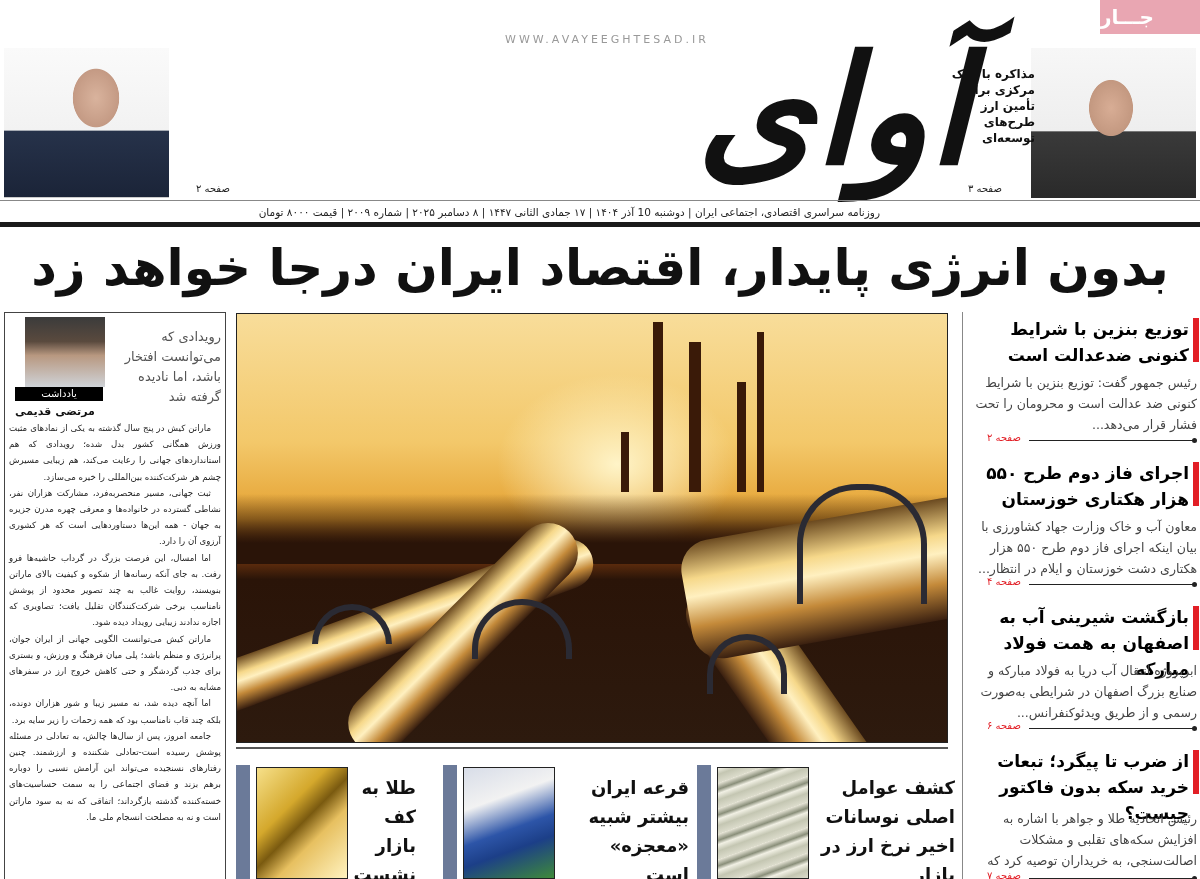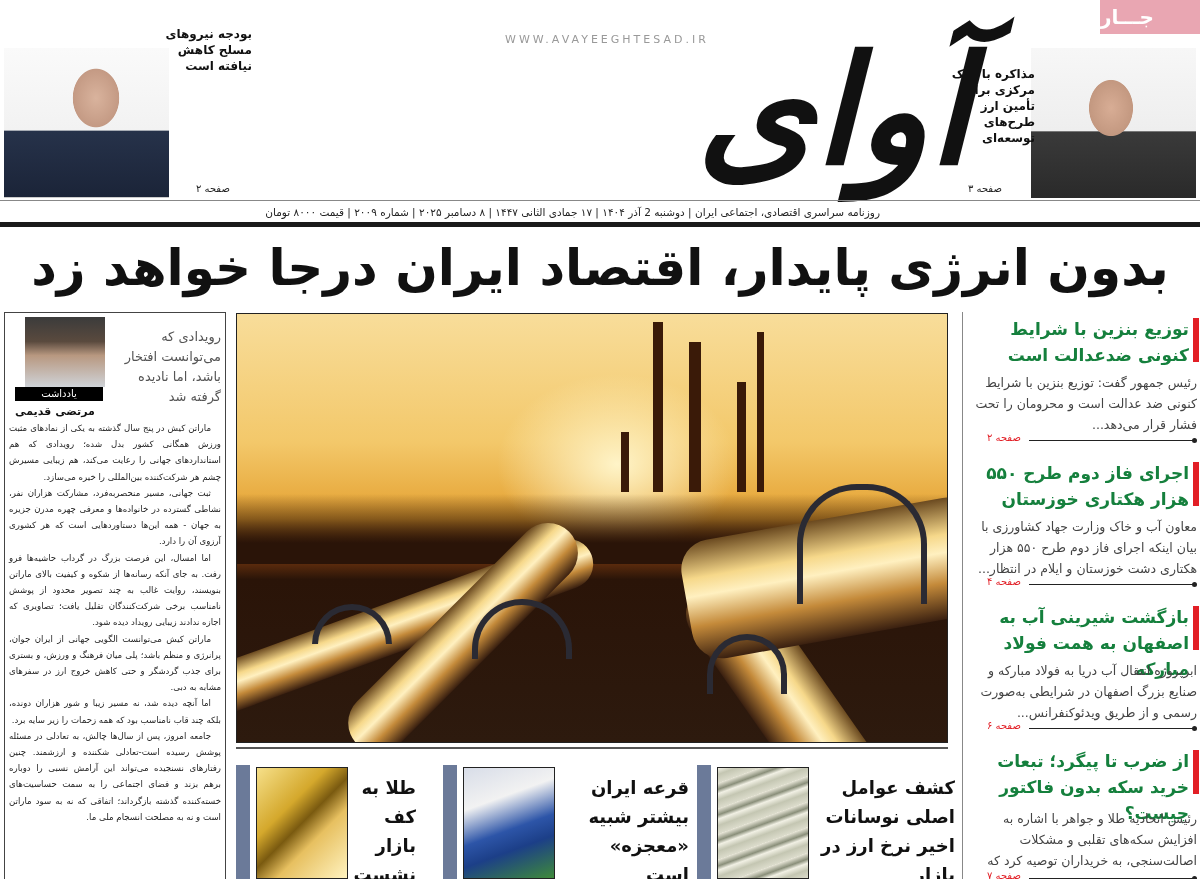--- a/index.html
+++ b/index.html
@@ -45,21 +45,21 @@
       linear-gradient(180deg, #f8dd9a 0%, #f3c86a 30%, #e4a030 48%, #7a3a10 56%, #2a1408 62%, #2d1a0e 100%); }
   .stack { position: absolute; bottom: 250px; background: #3a1a08; }
   .pipe { position: absolute; border-radius: 30px; transform-origin: left center;
     background: linear-gradient(180deg, #6b4a20 0%, #f6d88a 30%, #fff0c0 45%, #c48a3a 70%, #3a2010 100%); }
   .pipe-ring { position: absolute; border: 6px solid #2a2a33; border-bottom: none; border-radius: 60px 60px 0 0; }
   .rule-under-photo { position: absolute; left: 236px; top: 747px; width: 712px; height: 2px; background: #555; }
 
   
   .news-col { position: absolute; left: 962px; top: 312px; width: 238px; height: 567px; border-left: 1px solid #888; }
   .news-item { position: absolute; left: 0; width: 238px; }
-  .news-title { position: absolute; right: 12px; width: 220px; font-size: 17px; font-weight: bold; line-height: 26px; direction: rtl; text-align: right; color: #15803d; }
+  .news-title { position: absolute; right: 12px; width: 220px; font-size: 17px; font-weight: bold; line-height: 26px; direction: rtl; text-align: right; color: #000000; }
   .news-bar { position: absolute; right: 2px; width: 6px; height: 44px; background: #e21f26; }
   .news-body { position: absolute; right: 4px; width: 222px; font-size: 12.5px; line-height: 21px; direction: rtl; text-align: right; color: #444; }
   .news-ref { position: absolute; right: 4px; width: 224px; height: 12px; direction: rtl; }
   .news-ref .line { position: absolute; left: 56px; right: 2px; top: 6px; height: 1px; background: #222; }
   .news-ref .dot { position: absolute; right: 0; top: 4px; width: 5px; height: 5px; border-radius: 50%; background: #222; }
   .news-ref .pg { position: absolute; left: 14px; top: -2px; font-size: 10px; color: #e21f26; }
 
   
   .teaser { position: absolute; top: 765px; height: 114px; }
   .teaser .bar { position: absolute; left: 0; top: 0; width: 14px; height: 114px; background: #6b7a99; }
@@ -69,36 +69,35 @@
   .football { background: linear-gradient(160deg,#d8dde8 0%,#f2f2f2 30%,#2d55a8 55%,#1c3f88 70%,#3e8a3a 100%); }
   .money { background: repeating-linear-gradient(-20deg,#dcdccc 0px,#c4c6b2 8px,#f1f0e4 14px,#8a8f7a 18px,#e8e6d8 24px); }
 </style>
 </head>
 <body>
 
 <div class="masthead">
   <div class="jar-badge">جـــار</div>
 
   <div class="portrait left" style="top:48px; background: radial-gradient(ellipse 38px 48px at 92px 50px,#d9b39d 0%,#c49a84 60%,rgba(0,0,0,0) 62%), linear-gradient(180deg,#fafafa 0%,#f2f2f2 55%,#26324a 56%,#1b2438 100%); border-bottom:1px solid #ccc;"></div>
-  <div class="promo-text left">بودجه نیروهای مسلح کاهش نیافته است</div>
   <div class="promo-page" style="left:196px; top:183px;">صفحه ۲</div>
 
   <div class="portrait right" style="top:48px; background: radial-gradient(ellipse 36px 46px at 80px 60px,#d8ad95 0%,#c39880 60%,rgba(0,0,0,0) 62%), linear-gradient(180deg,#f7f7f7 0%,#eeeeee 55%,#3a3a3a 56%,#2a2a2a 100%);"></div>
   <div class="promo-text right">مذاکره با بانک مرکزی برای تأمین ارز طرح‌های توسعه‌ای</div>
   <div class="promo-page" style="left:968px; top:183px;">صفحه ۳</div>
 
   <div class="website">WWW.AVAYEEGHTESAD.IR</div>
   <div class="logo">
     <span class="black">آوای</span>
   </div>
 </div>
 
 <div class="rule-top"></div>
 <div class="dateline">
-  <span>روزنامه سراسری اقتصادی، اجتماعی ایران</span><span> | </span><span>دوشنبه 2 آذر ۱۴۰۴</span><span> | </span><span>۱۷ جمادی الثانی ۱۴۴۷</span><span> | </span><span>۸ دسامبر ۲۰۲۵</span><span> | </span><span>شماره ۲۰۰۹</span><span> | </span><span>قیمت ۸۰۰۰ تومان</span>
+  <span>روزنامه سراسری اقتصادی، اجتماعی ایران</span><span> | </span><span>دوشنبه 10 آذر ۱۴۰۴</span><span> | </span><span>۱۷ جمادی الثانی ۱۴۴۷</span><span> | </span><span>۸ دسامبر ۲۰۲۵</span><span> | </span><span>شماره ۲۰۰۹</span><span> | </span><span>قیمت ۸۰۰۰ تومان</span>
 </div>
 <div class="rule-thick"></div>
 
 <h1 class="headline">بدون انرژی پایدار، اقتصاد ایران درجا خواهد زد</h1>
 
 <div class="note-col">
   <div class="note-photo"></div>
   <div class="note-label">یادداشت</div>
   <div class="note-teaser">رویدادی که می‌توانست افتخار باشد، اما نادیده گرفته شد</div>
   <div class="note-author">مرتضی قدیمی</div>

